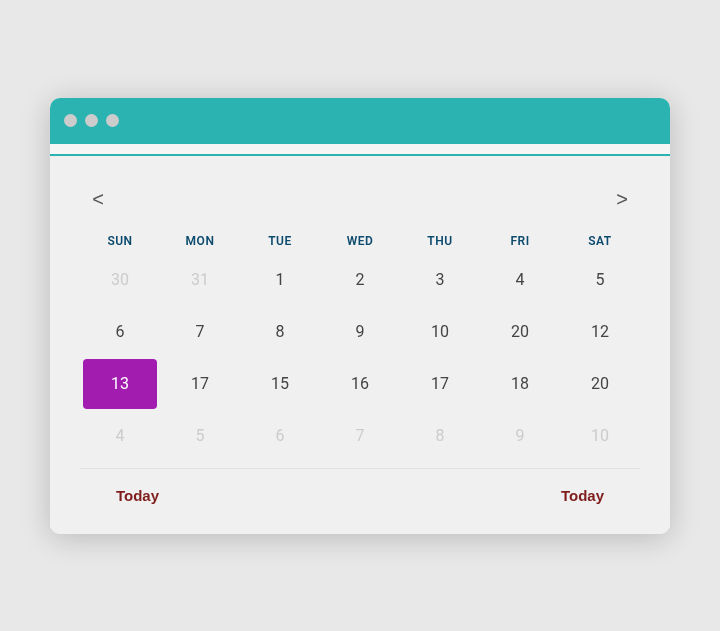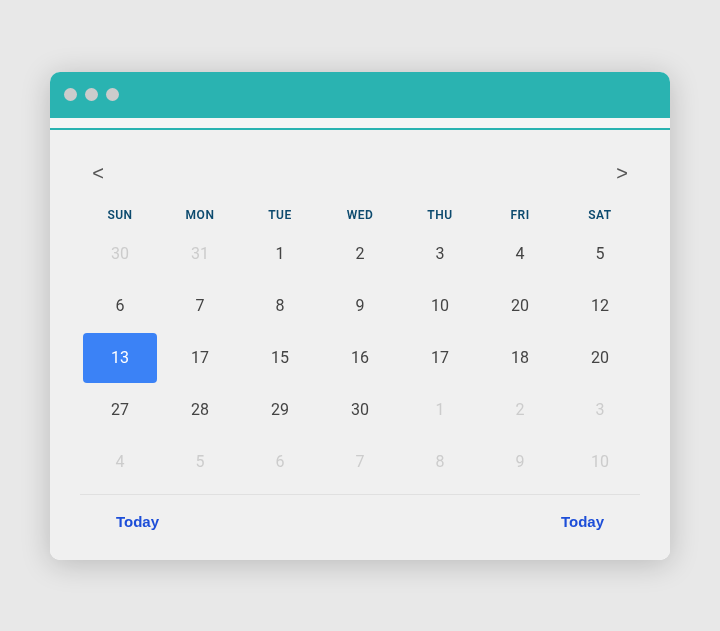--- a/index.html
+++ b/index.html
@@ -111,40 +111,40 @@
       cursor: pointer;
       border-radius: 4px;
       margin: 1px auto;
     }
 
     .day-cell.other-month {
       color: #ccc;
     }
 
     .day-cell.selected {
-      background: #3b82f6;
+      background: #a21caf;
       color: #fff;
       border-radius: 4px;
     }
 
     .calendar-footer {
       display: flex;
       justify-content: space-between;
       padding: 14px 20px 6px;
       border-top: 1px solid #e0e0e0;
       margin-top: 6px;
     }
 
     .footer-btn {
       background: none;
       border: none;
       cursor: pointer;
       font-size: 15px;
       font-weight: 600;
-      color: #1d4ed8;
+      color: #7f1d1d;
       padding: 4px 16px;
     }
   </style>
 </head>
 <body>
 
 <div class="browser-window">
 
   <div class="browser-titlebar">
     <div class="titlebar-dot dot-close"></div>
@@ -238,43 +238,20 @@
             </td>
             <td>
               <div class="day-cell ">18</div>
             </td>
             <td>
               <div class="day-cell ">20</div>
             </td>
           </tr>
           <tr>
             <td>
-              <div class="day-cell ">27</div>
-            </td>
-            <td>
-              <div class="day-cell ">28</div>
-            </td>
-            <td>
-              <div class="day-cell ">29</div>
-            </td>
-            <td>
-              <div class="day-cell ">30</div>
-            </td>
-            <td>
-              <div class="day-cell other-month">1</div>
-            </td>
-            <td>
-              <div class="day-cell other-month">2</div>
-            </td>
-            <td>
-              <div class="day-cell other-month">3</div>
-            </td>
-          </tr>
-          <tr>
-            <td>
               <div class="day-cell other-month">4</div>
             </td>
             <td>
               <div class="day-cell other-month">5</div>
             </td>
             <td>
               <div class="day-cell other-month">6</div>
             </td>
             <td>
               <div class="day-cell other-month">7</div>

